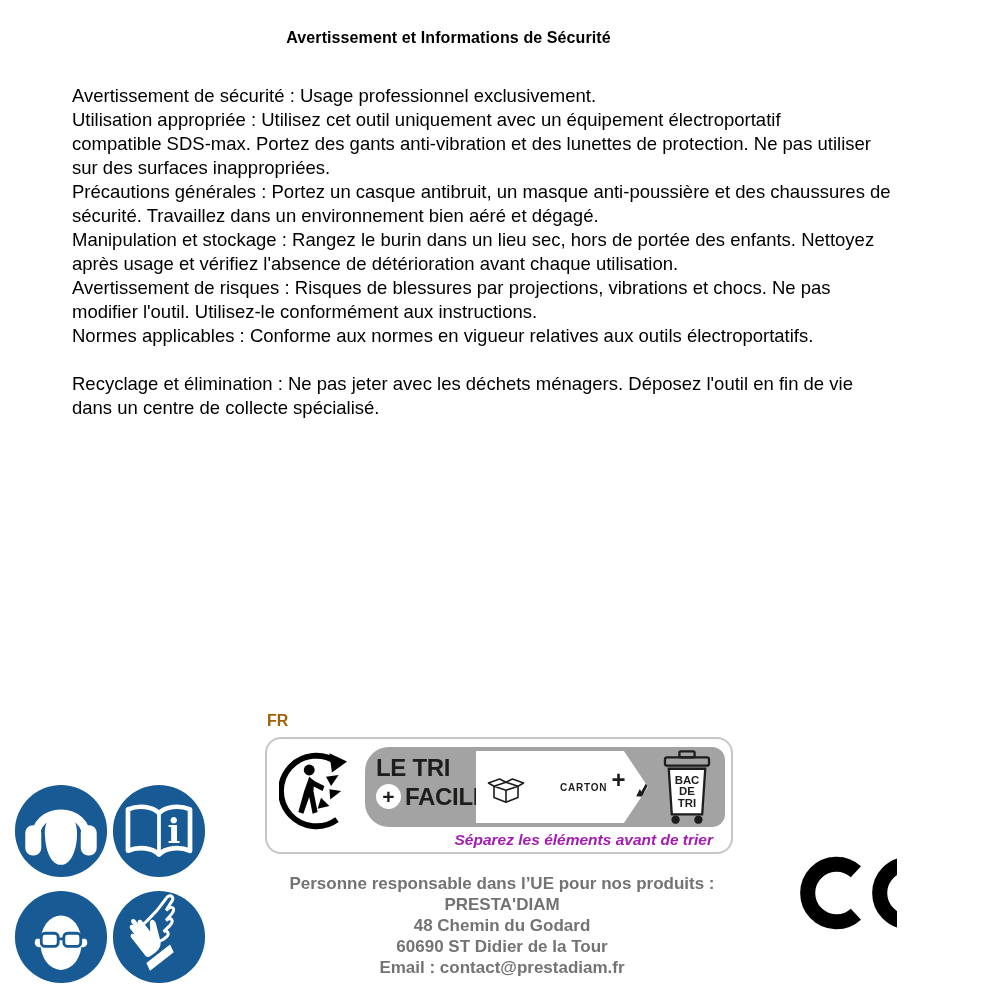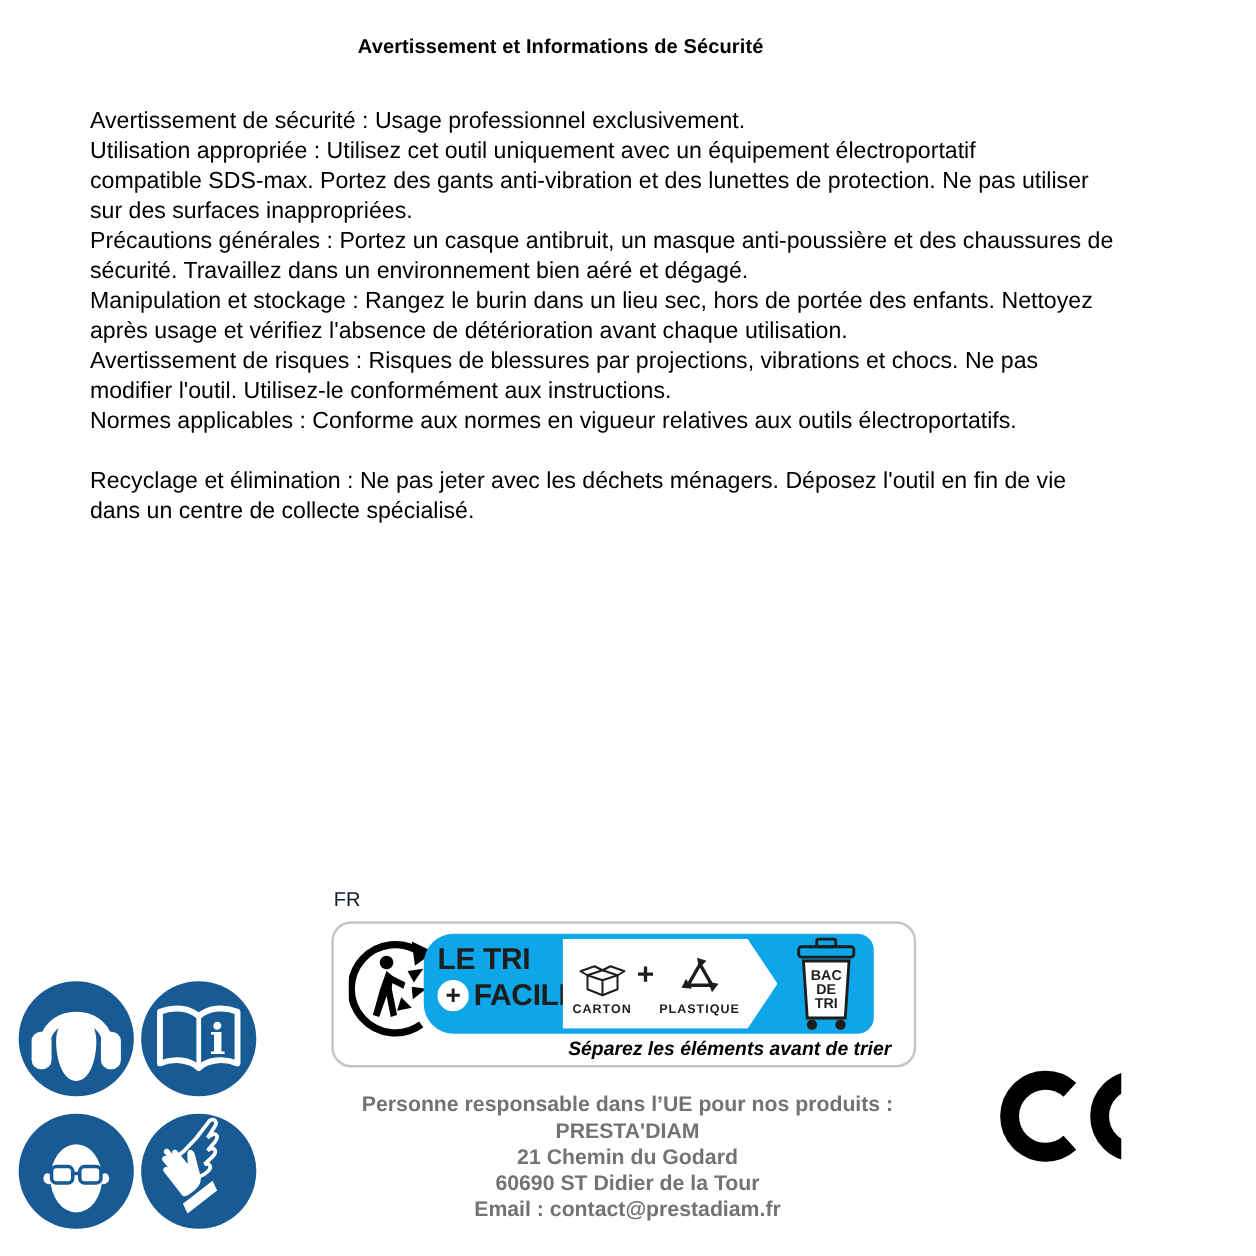--- a/index.html
+++ b/index.html
@@ -12,52 +12,52 @@
     font-size:16px;font-weight:bold;letter-spacing:.1px;
   }
   .bodytext{
     position:absolute;left:72px;width:910px;
     font-size:18.5px;line-height:24px;white-space:pre-line;
   }
   .safety{top:84px;}
   .recycling{top:372px;}
 
   
-  .fr-code{position:absolute;left:267px;top:712px;font-size:16px;font-weight:normal;color:#0f172a;}
+  .fr-code{position:absolute;left:267px;top:712px;font-size:16px;font-weight:bold;color:#a16207;}
   .infotri-box{
     position:absolute;left:265px;top:737px;width:468px;height:117px;
     background:#fff;border:2px solid #c6c6c6;border-radius:16px;box-sizing:border-box;
   }
   .triman{position:absolute;left:12px;top:8px;width:84px;height:88px;}
   .yellow-band{
-    position:absolute;left:72px;top:8px;width:360px;height:80px;
-    background:#0ea5e9;border-radius:24px 13px 13px 24px;
+    position:absolute;left:98px;top:8px;width:360px;height:80px;
+    background:#a3a3a3;border-radius:24px 13px 13px 24px;
   }
   .headline{position:absolute;left:11px;top:9px;color:#1d1d1b;line-height:1;}
   .headline .l1{font-size:24px;font-weight:800;letter-spacing:-.3px;}
   .headline .l2{display:flex;align-items:center;margin-top:4px;}
   .plus-badge{
     width:25px;height:25px;border-radius:50%;background:#fff;color:#1d1d1b;
     display:flex;align-items:center;justify-content:center;
     font-size:21px;font-weight:800;margin-right:4px;line-height:1;
   }
   .headline .word2{font-size:24px;font-weight:800;letter-spacing:-.3px;}
   .materials-panel{
     position:absolute;left:111px;top:4px;width:172px;height:72px;background:#fff;
     clip-path:polygon(0 0,86% 0,100% 50%,86% 100%,0 100%);
     display:flex;align-items:center;justify-content:flex-start;
     padding:2px 26px 2px 8px;box-sizing:border-box;
   }
-  .material{display:flex;flex-direction:column;align-items:center;}
+  .material{display:flex;flex-direction:row;align-items:center;gap:32px;}
   .material .mat-label{font-size:10px;font-weight:bold;letter-spacing:.8px;color:#1d1d1b;margin-top:1px;}
   .mat-plus{font-size:24px;font-weight:800;color:#1d1d1b;margin:0 4px 14px 4px;}
   .bin{position:absolute;left:295px;top:2px;width:54px;height:76px;}
   .tagline{
     position:absolute;left:86px;top:92px;width:360px;text-align:right;
-    font-size:15.5px;font-style:italic;font-weight:600;color:#000000;
+    font-size:15.5px;font-style:italic;font-weight:600;color:#a21caf;
   }
 
   
   .mandatory{position:absolute;width:94px;height:94px;}
   .mi-1{left:14px;top:784px;}
   .mi-2{left:112px;top:784px;}
   .mi-3{left:14px;top:890px;}
   .mi-4{left:112px;top:890px;}
 
   
@@ -188,21 +188,21 @@
     </g>
     <g transform="rotate(-38 42 62)">
       <path d="M32 64 L32 40 C32 36 37 36 37 40 L37 32 C37 28 42 28 42 32 L42 28 C42 24 47 24 47 28 L47 33 C47 29 52 29 52 33 L52 47 L57 40 C60 36 64 39 62 44 L55 60 C53 66 48 68 43 68 L38 68 C34 68 32 67 32 64 Z" fill="#fff"></path>
       <path d="M28 71 L60 71 L58 80 L26 80 Z" fill="#fff"></path>
     </g>
   </svg>
 
   <div class="contact">
     <div>Personne responsable dans l’UE pour nos produits :</div>
     <div>PRESTA'DIAM</div>
-    <div>21 Chemin du Godard</div>
+    <div>48 Chemin du Godard</div>
     <div>60690 ST Didier de la Tour</div>
     <div>Email : contact@prestadiam.fr</div>
   </div>
 
   <svg class="ce" viewBox="0 0 210 120">
     <g fill="none" stroke="#000" stroke-width="22">
       <path d="M83 29 A42 42 0 1 0 83 91"></path>
       <path d="M188 29 A42 42 0 1 0 188 91"></path>
       <path d="M157 60 L187 60"></path>
     </g>

